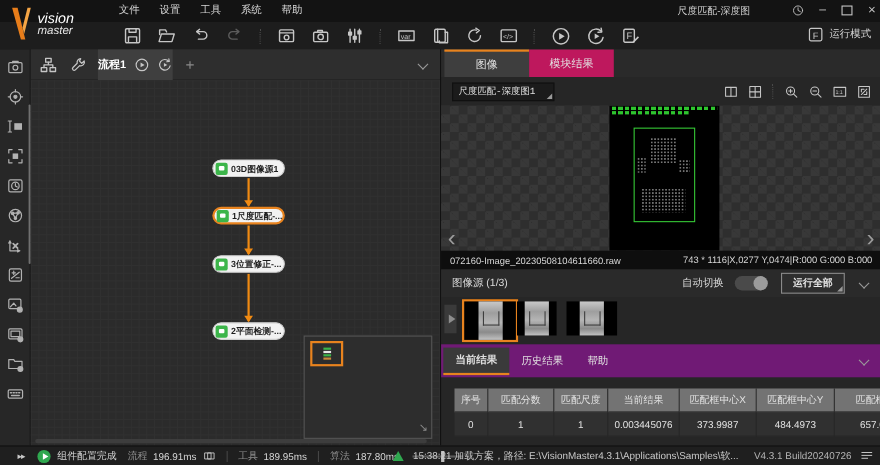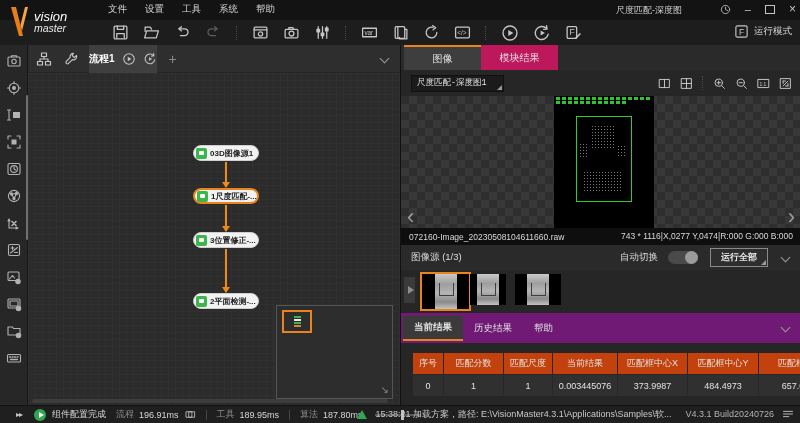--- a/index.html
+++ b/index.html
@@ -70,21 +70,21 @@
   .thumb{position:absolute;background:#000;display:flex;align-items:center;justify-content:center;}
   .thumb .strip{width:22px;height:100%;background:linear-gradient(180deg,#c9c9c9,#9e9e9e 30%,#b5b5b5 55%,#8b8b8b 80%,#c2c2c2);position:relative;}
   .thumb .strip::after{content:"";position:absolute;left:4px;top:9px;width:13px;height:12px;border:1.5px solid #3e3e3e;border-top:0;}
   .thumb.sel{border:2px solid #e8831e;}
   #result-tabs{left:0;top:268px;width:400px;height:30px;background:#701a75;display:flex;align-items:flex-start;padding-top:3px;box-sizing:border-box;}
   .r-tab{height:25px;display:flex;align-items:center;justify-content:center;font-size:9.5px;color:#e0e0e0;padding:0 11px;box-sizing:border-box;}
   .r-tab.active{background:#3a3a3a;border-bottom:2px solid #e8831e;font-weight:bold;}
   #rtable{left:12px;top:308px;width:388px;height:46px;overflow:hidden;}
   .trow{display:flex;width:430px;}
   .trow .cell{height:22px;box-sizing:border-box;border-right:1px solid #272727;border-bottom:1px solid #272727;display:flex;align-items:center;justify-content:center;font-size:9px;color:#e2e2e2;flex:0 0 auto;}
-  .trow.head .cell{background:#c2410c;}
+  .trow.head .cell{background:#737373;}
   .trow.data .cell{background:#303030;}
   .c0{width:31px;} .c1{width:60px;} .c2{width:49px;} .c3{width:65px;} .c4{width:70px;} .c5{width:71px;} .c6{width:84px;}
   
   #statusbar{left:0;top:405px;width:800px;height:18px;background:#1f1f1f;border-top:1px solid #121212;box-sizing:border-box;display:flex;align-items:center;font-size:9px;color:#d6d6d6;}
   .ssep{width:1px;height:10px;background:#454545;margin:0 10px;}
   .gray{color:#8f8f8f;}
   #play-dot{width:12px;height:12px;border-radius:50%;background:#2fa84f;display:flex;align-items:center;justify-content:center;}
   #play-dot i{border:3px solid transparent;border-left:5px solid #fff;border-right:0;margin-left:2px;}
   #zoom-slider{width:46px;height:2px;background:#5a5a5a;position:relative;margin-left:12px;}
   #zoom-slider .handle{position:absolute;left:26px;top:-4px;width:3px;height:10px;background:#c0c0c0;}

